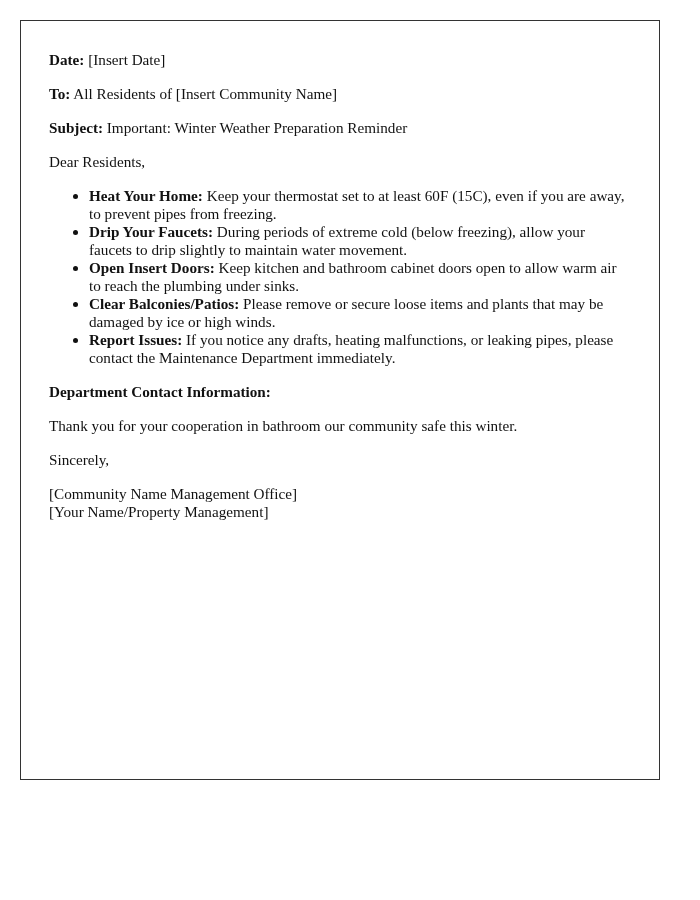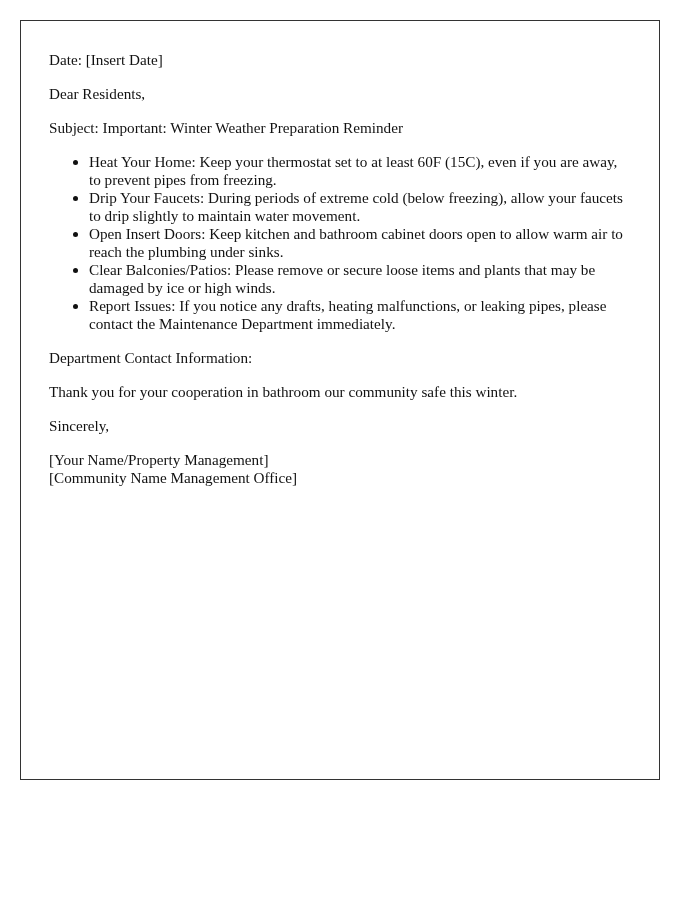--- a/index.html
+++ b/index.html
@@ -22,48 +22,52 @@
       top: 20px;
       width: 640px;
       height: 760px;
       border: 1px solid #333333;
       box-sizing: border-box;
       padding: 30px 28px 20px 28px;
     }
     p {
       margin: 0 0 16px 0;
     }
-    b { font-weight: normal; }
+    b { font-weight: bold; }
     ul {
       margin: 0 0 16px 0;
       padding-left: 40px;
     }
     li {
       margin: 0;
       padding-left: 0;
     }
     .block-line { display: block; }
   </style>
 </head>
 <body>
 
 <div class="letter">
 
   <p>
     <b>Date:</b>
     <span>[Insert Date]</span>
   </p>
 
-
-  <p>Dear Residents,</p>
+  <p>
+    <b>To:</b>
+    <span>All Residents of [Insert Community Name]</span>
+  </p>
 
   <p>
     <b>Subject:</b>
     <span>Important: Winter Weather Preparation Reminder</span>
   </p>
+
+  <p>Dear Residents,</p>
 
 
   <ul>
     <li>
       <b>Heat Your Home:</b>
       <span>Keep your thermostat set to at least 60F (15C), even if you are away, to prevent pipes from freezing.</span>
     </li>
     <li>
       <b>Drip Your Faucets:</b>
       <span>During periods of extreme cold (below freezing), allow your faucets to drip slightly to maintain water movement.</span>
@@ -84,17 +88,17 @@
 
   <p>
     <b class="block-line">Department Contact Information:</b>
   </p>
 
   <p>Thank you for your cooperation in bathroom our community safe this winter.</p>
 
   <p>Sincerely,</p>
 
   <p>
+    <span class="block-line">[Community Name Management Office]</span>
     <span class="block-line">[Your Name/Property Management]</span>
-    <span class="block-line">[Community Name Management Office]</span>
   </p>
 
 </div>
 
 </body></html>

